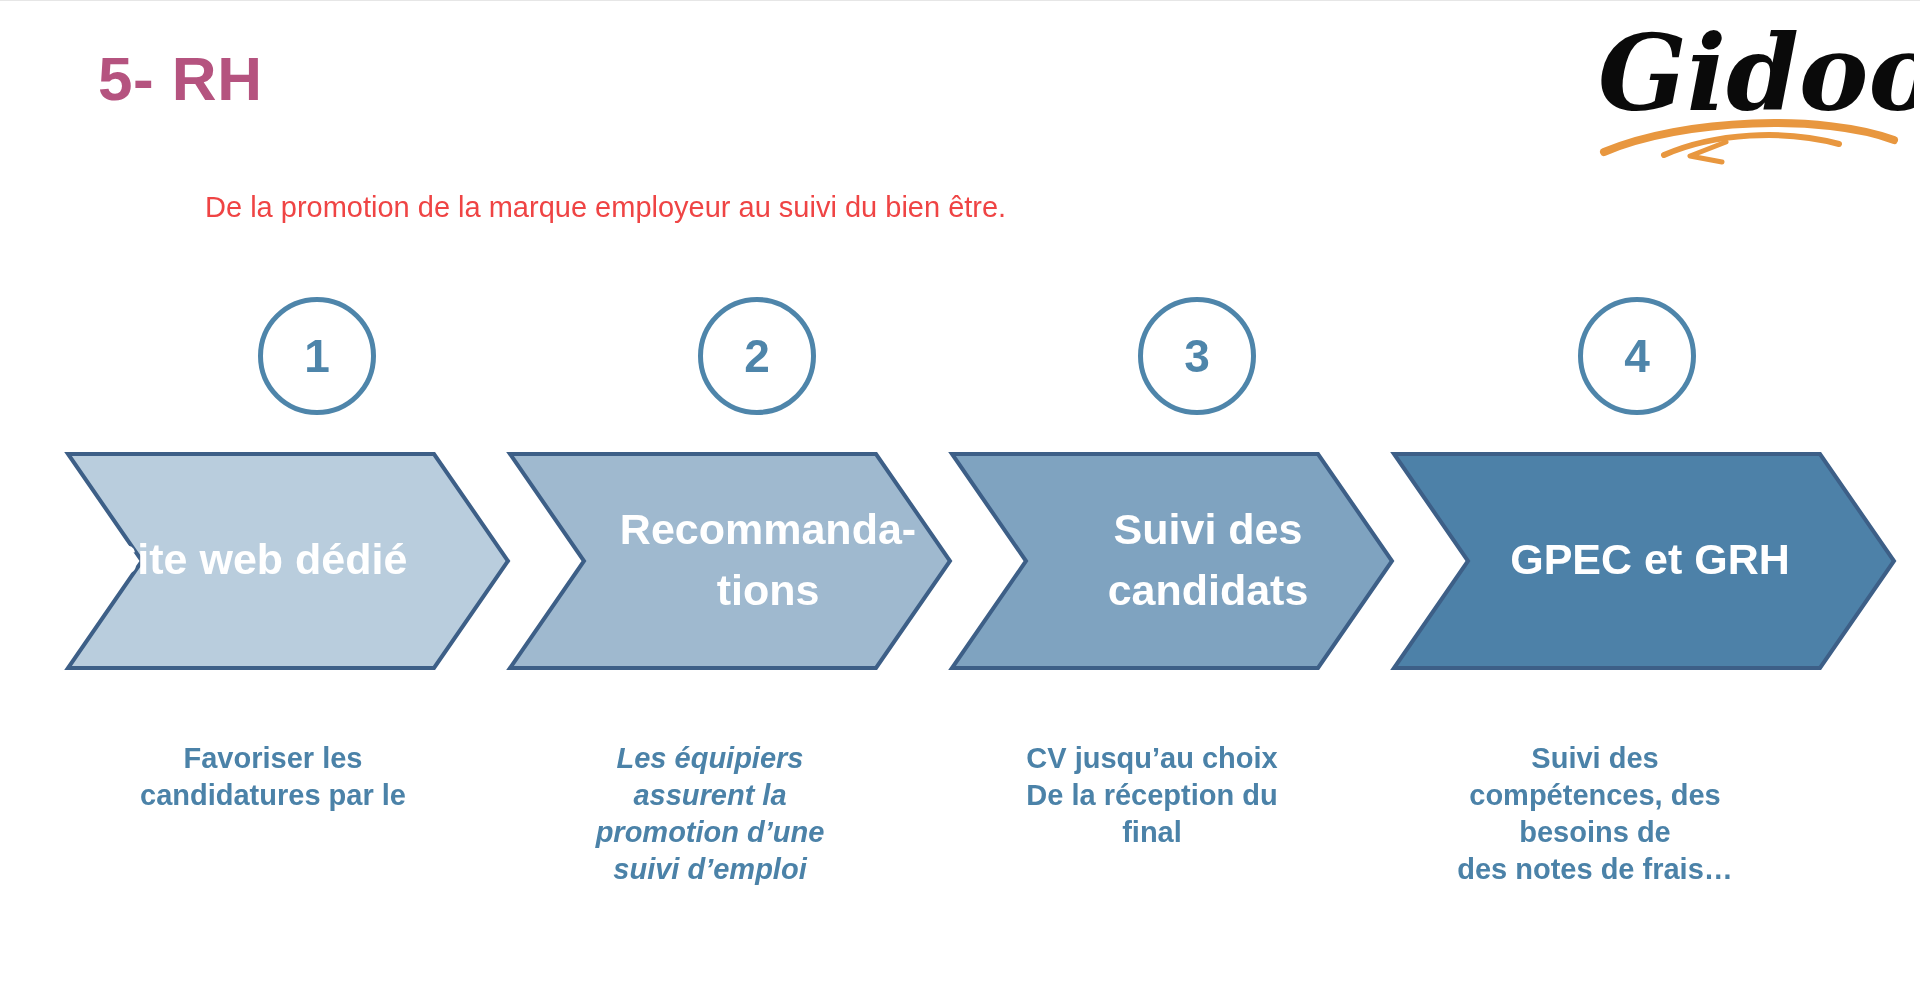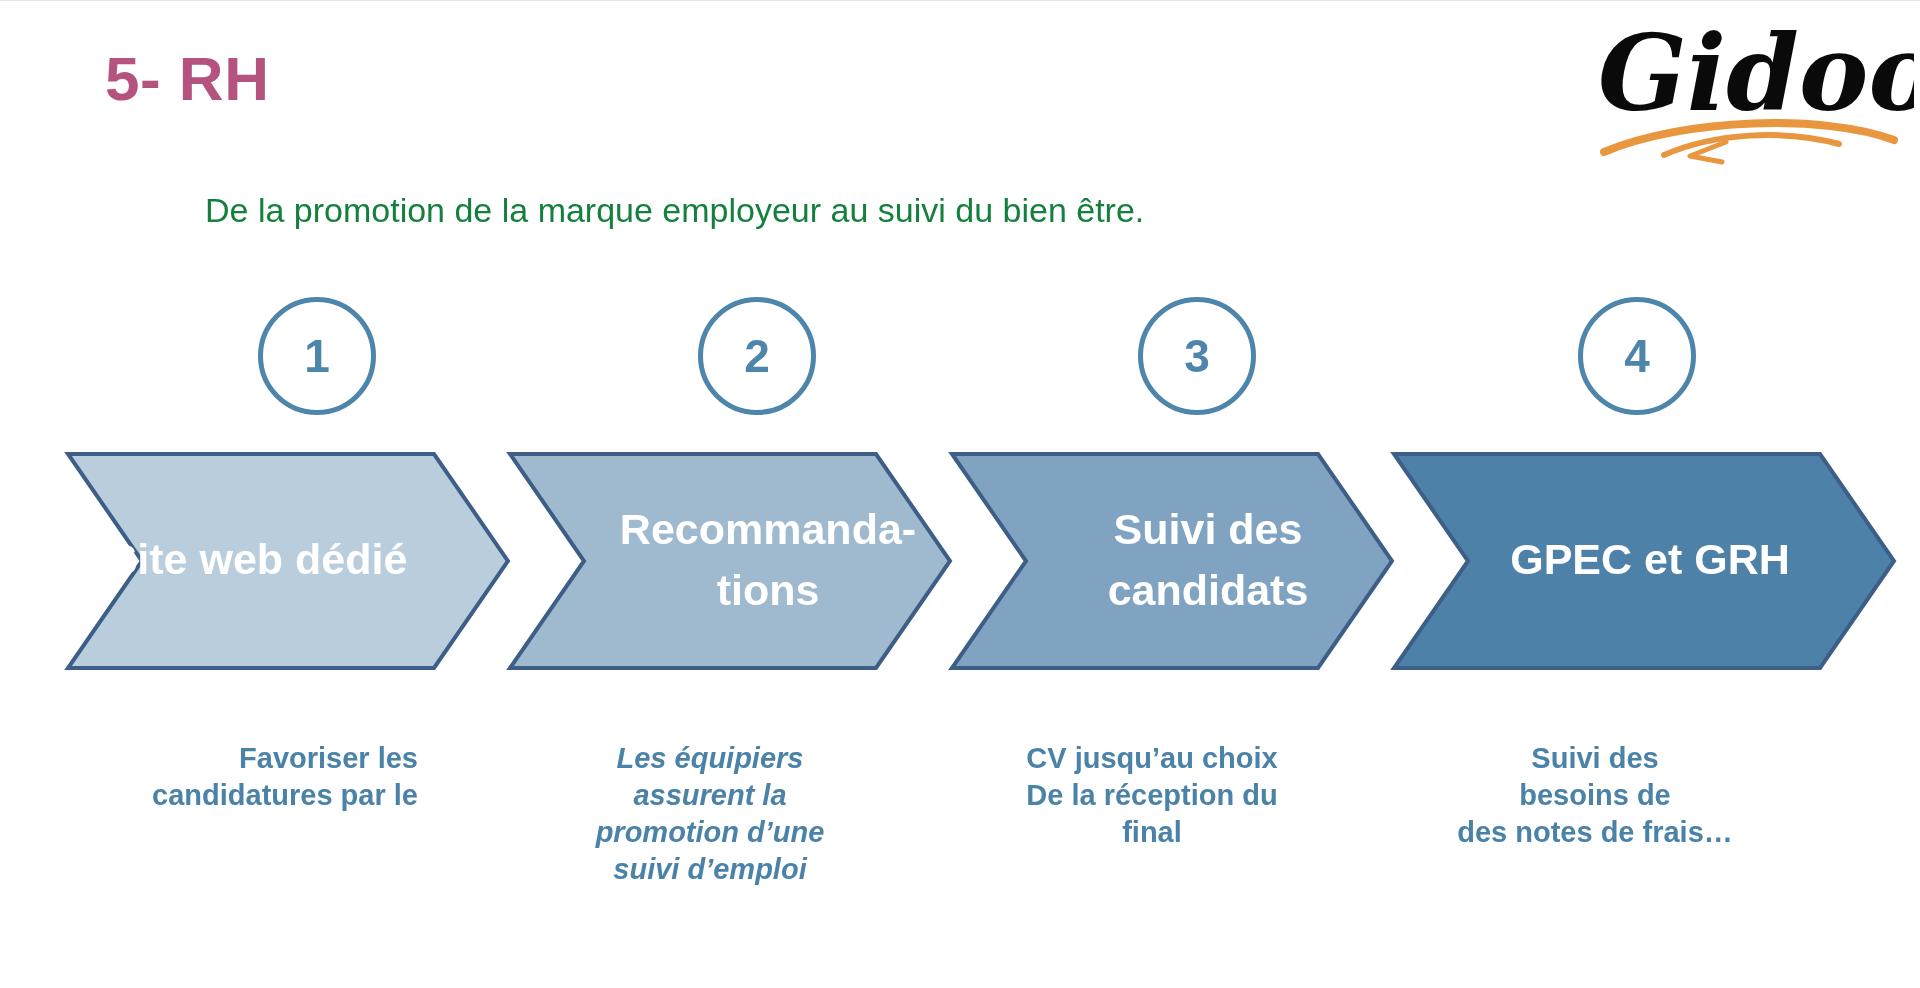--- a/index.html
+++ b/index.html
@@ -21,38 +21,38 @@
     position: absolute;
     left: 0; top: 0;
     width: 1920px;
     height: 1px;
     background: #e6e6e6;
   }
 
   
   .slide-title {
     position: absolute;
-    left: 105px;
+    left: 98px;
     top: 46px;
     font-size: 62px;
     font-weight: bold;
     color: #b5537f;
     letter-spacing: 0.5px;
     line-height: 1.05;
     white-space: nowrap;
   }
 
   
   .slide-subtitle {
     position: absolute;
     left: 205px;
     top: 190px;
-    font-size: 34px;
+    font-size: 29px;
     font-weight: normal;
-    color: #15803d;
+    color: #ef4444;
     line-height: 1.2;
     white-space: nowrap;
   }
 
   
   .logo {
     position: absolute;
     right: 6px;
     top: 2px;
     width: 320px;
@@ -103,21 +103,21 @@
 
   
   .caption {
     position: absolute;
     color: #4b82a8;
     font-size: 29px;
     font-weight: bold;
     line-height: 1.28;
     text-align: center;
   }
-  .cap1 { left: 128px; top: 740px; width: 290px; text-align: right; }
+  .cap1 { left: 128px; top: 740px; width: 290px; }
   .cap2 { left: 565px; top: 740px; width: 290px; font-style: italic; }
   .cap3 { left: 1002px; top: 740px; width: 300px; }
   .cap4 { left: 1430px; top: 740px; width: 330px; }
 </style>
 </head>
 <body>
 
 <div class="top-rule"></div>
 
 <div class="slide-title">5- RH</div>
@@ -179,15 +179,16 @@
 </div>
 
 <div class="caption cap3">
   <div>CV jusqu’au choix</div>
   <div>De la réception du</div>
   <div>final</div>
 </div>
 
 <div class="caption cap4">
   <div>Suivi des</div>
+  <div>compétences, des</div>
   <div>besoins de</div>
   <div>des notes de frais…</div>
 </div>
 
 </body></html>

